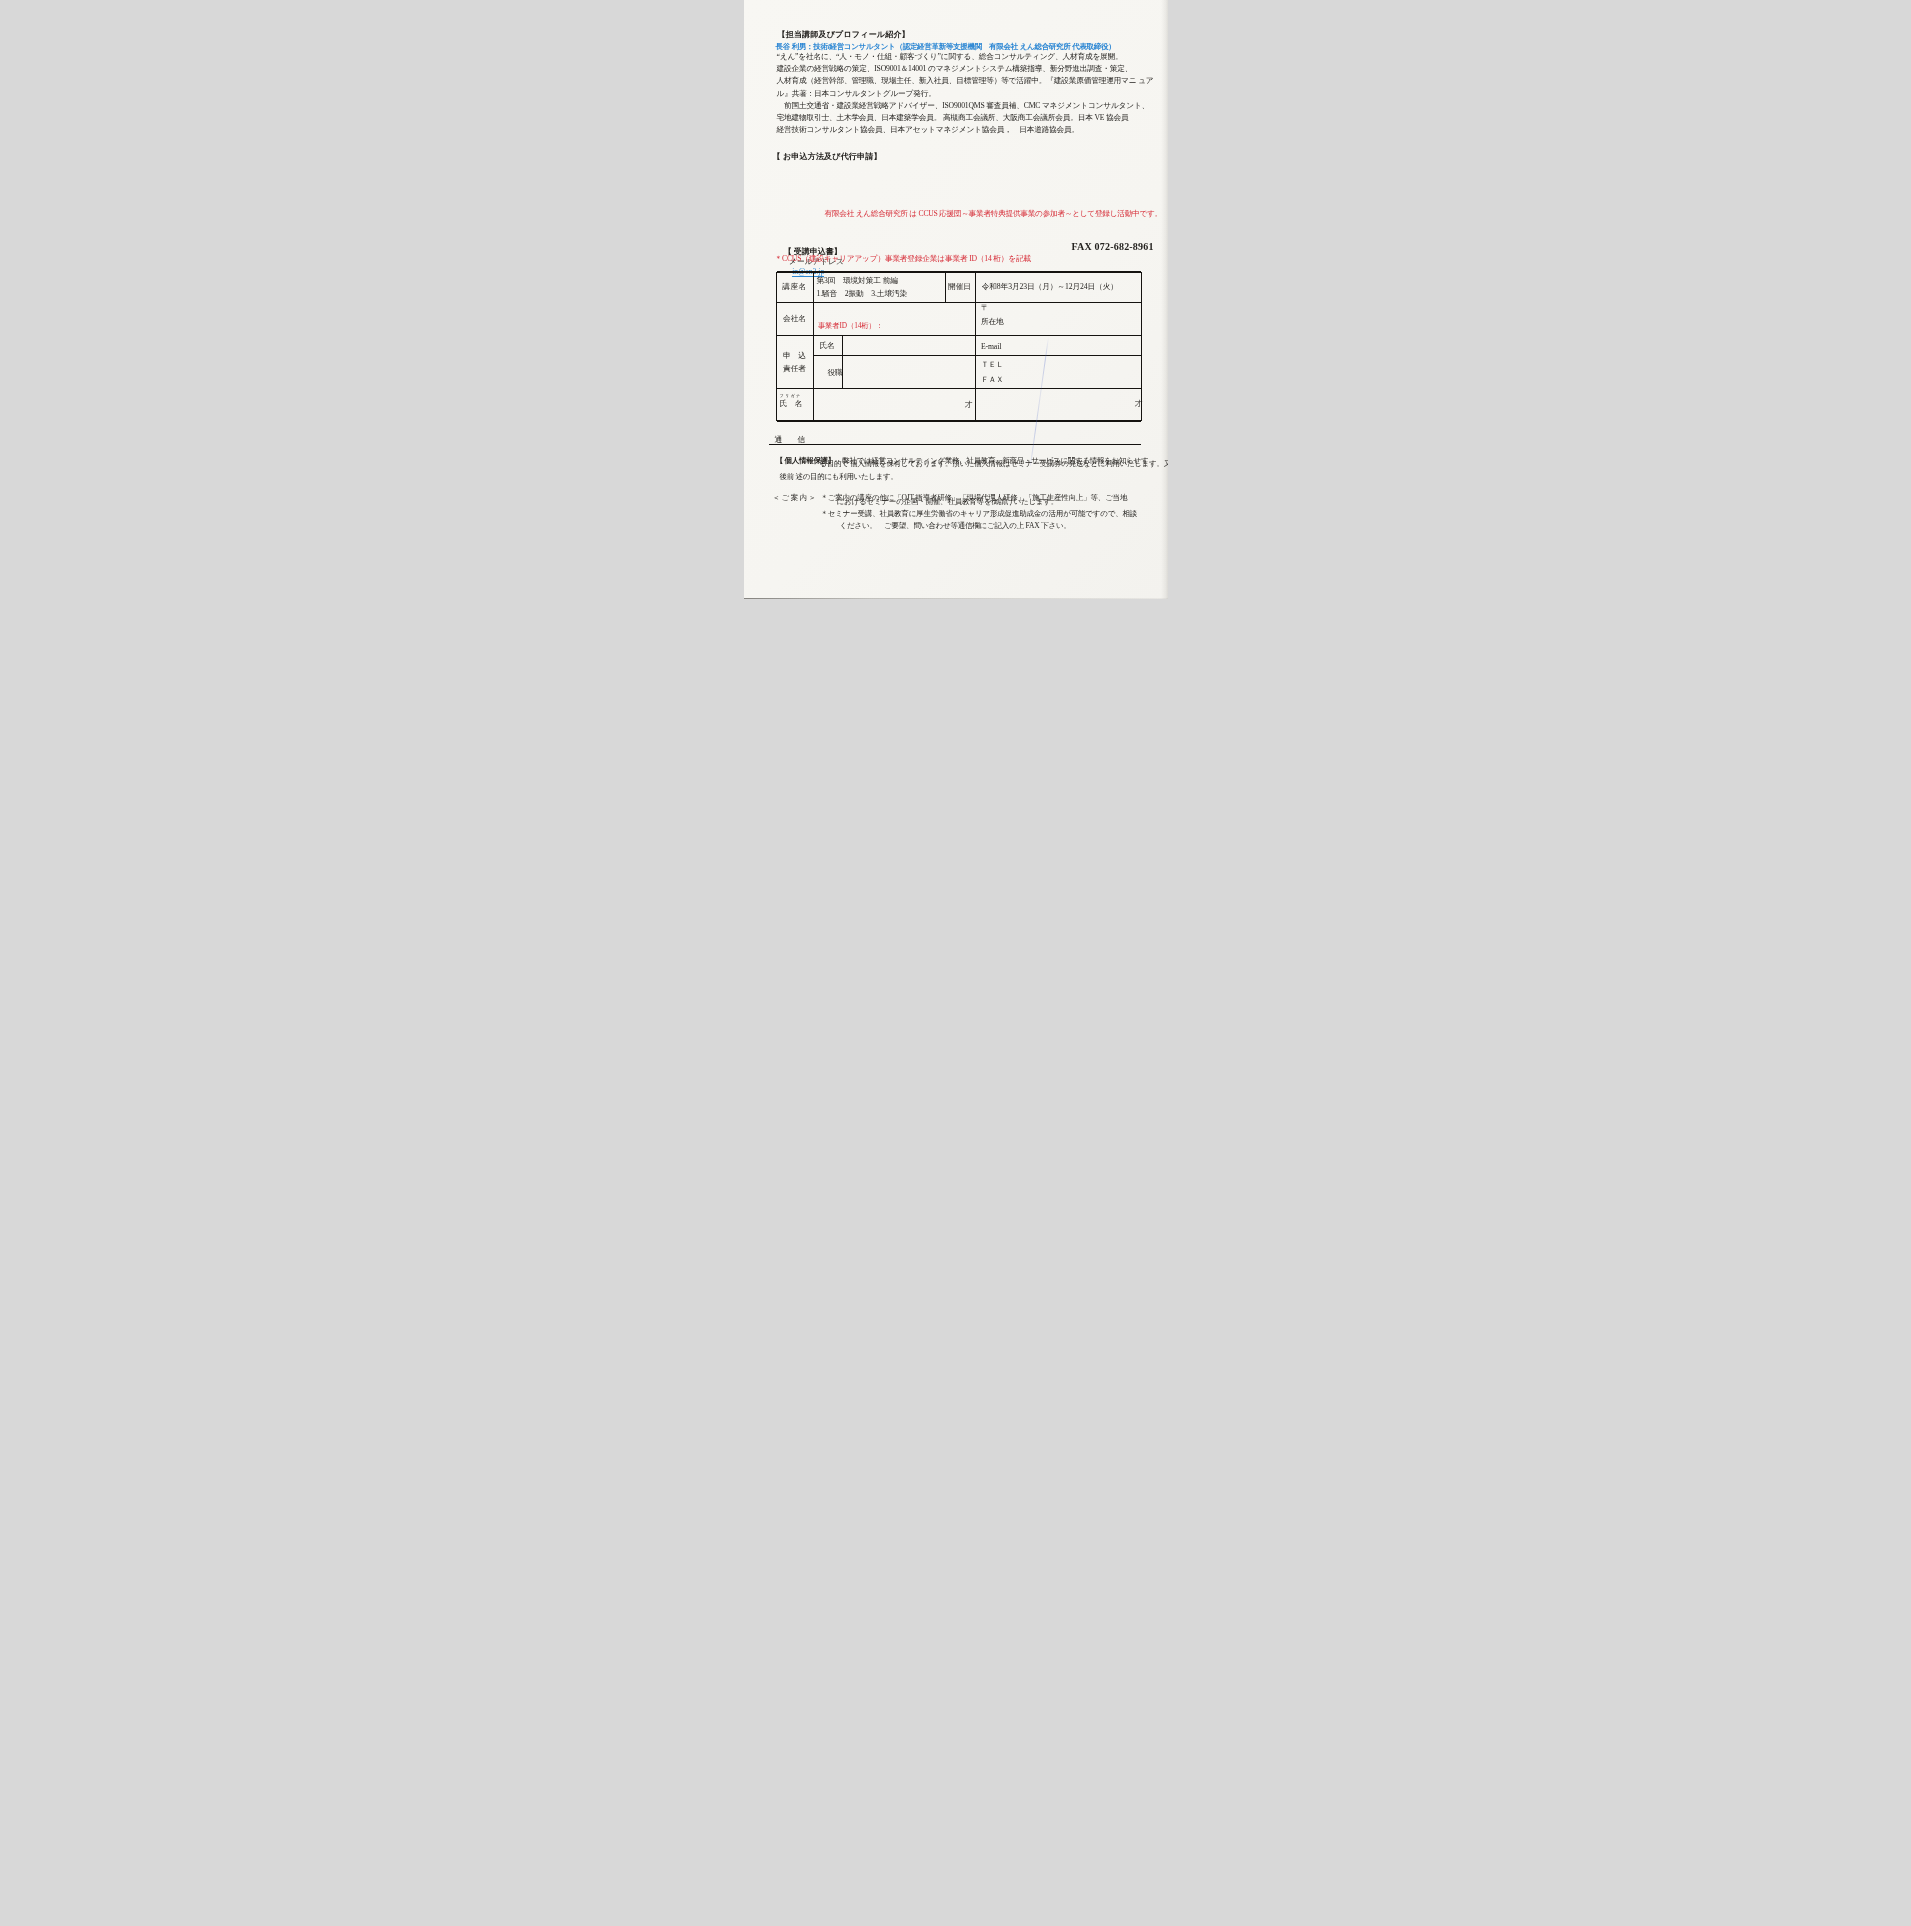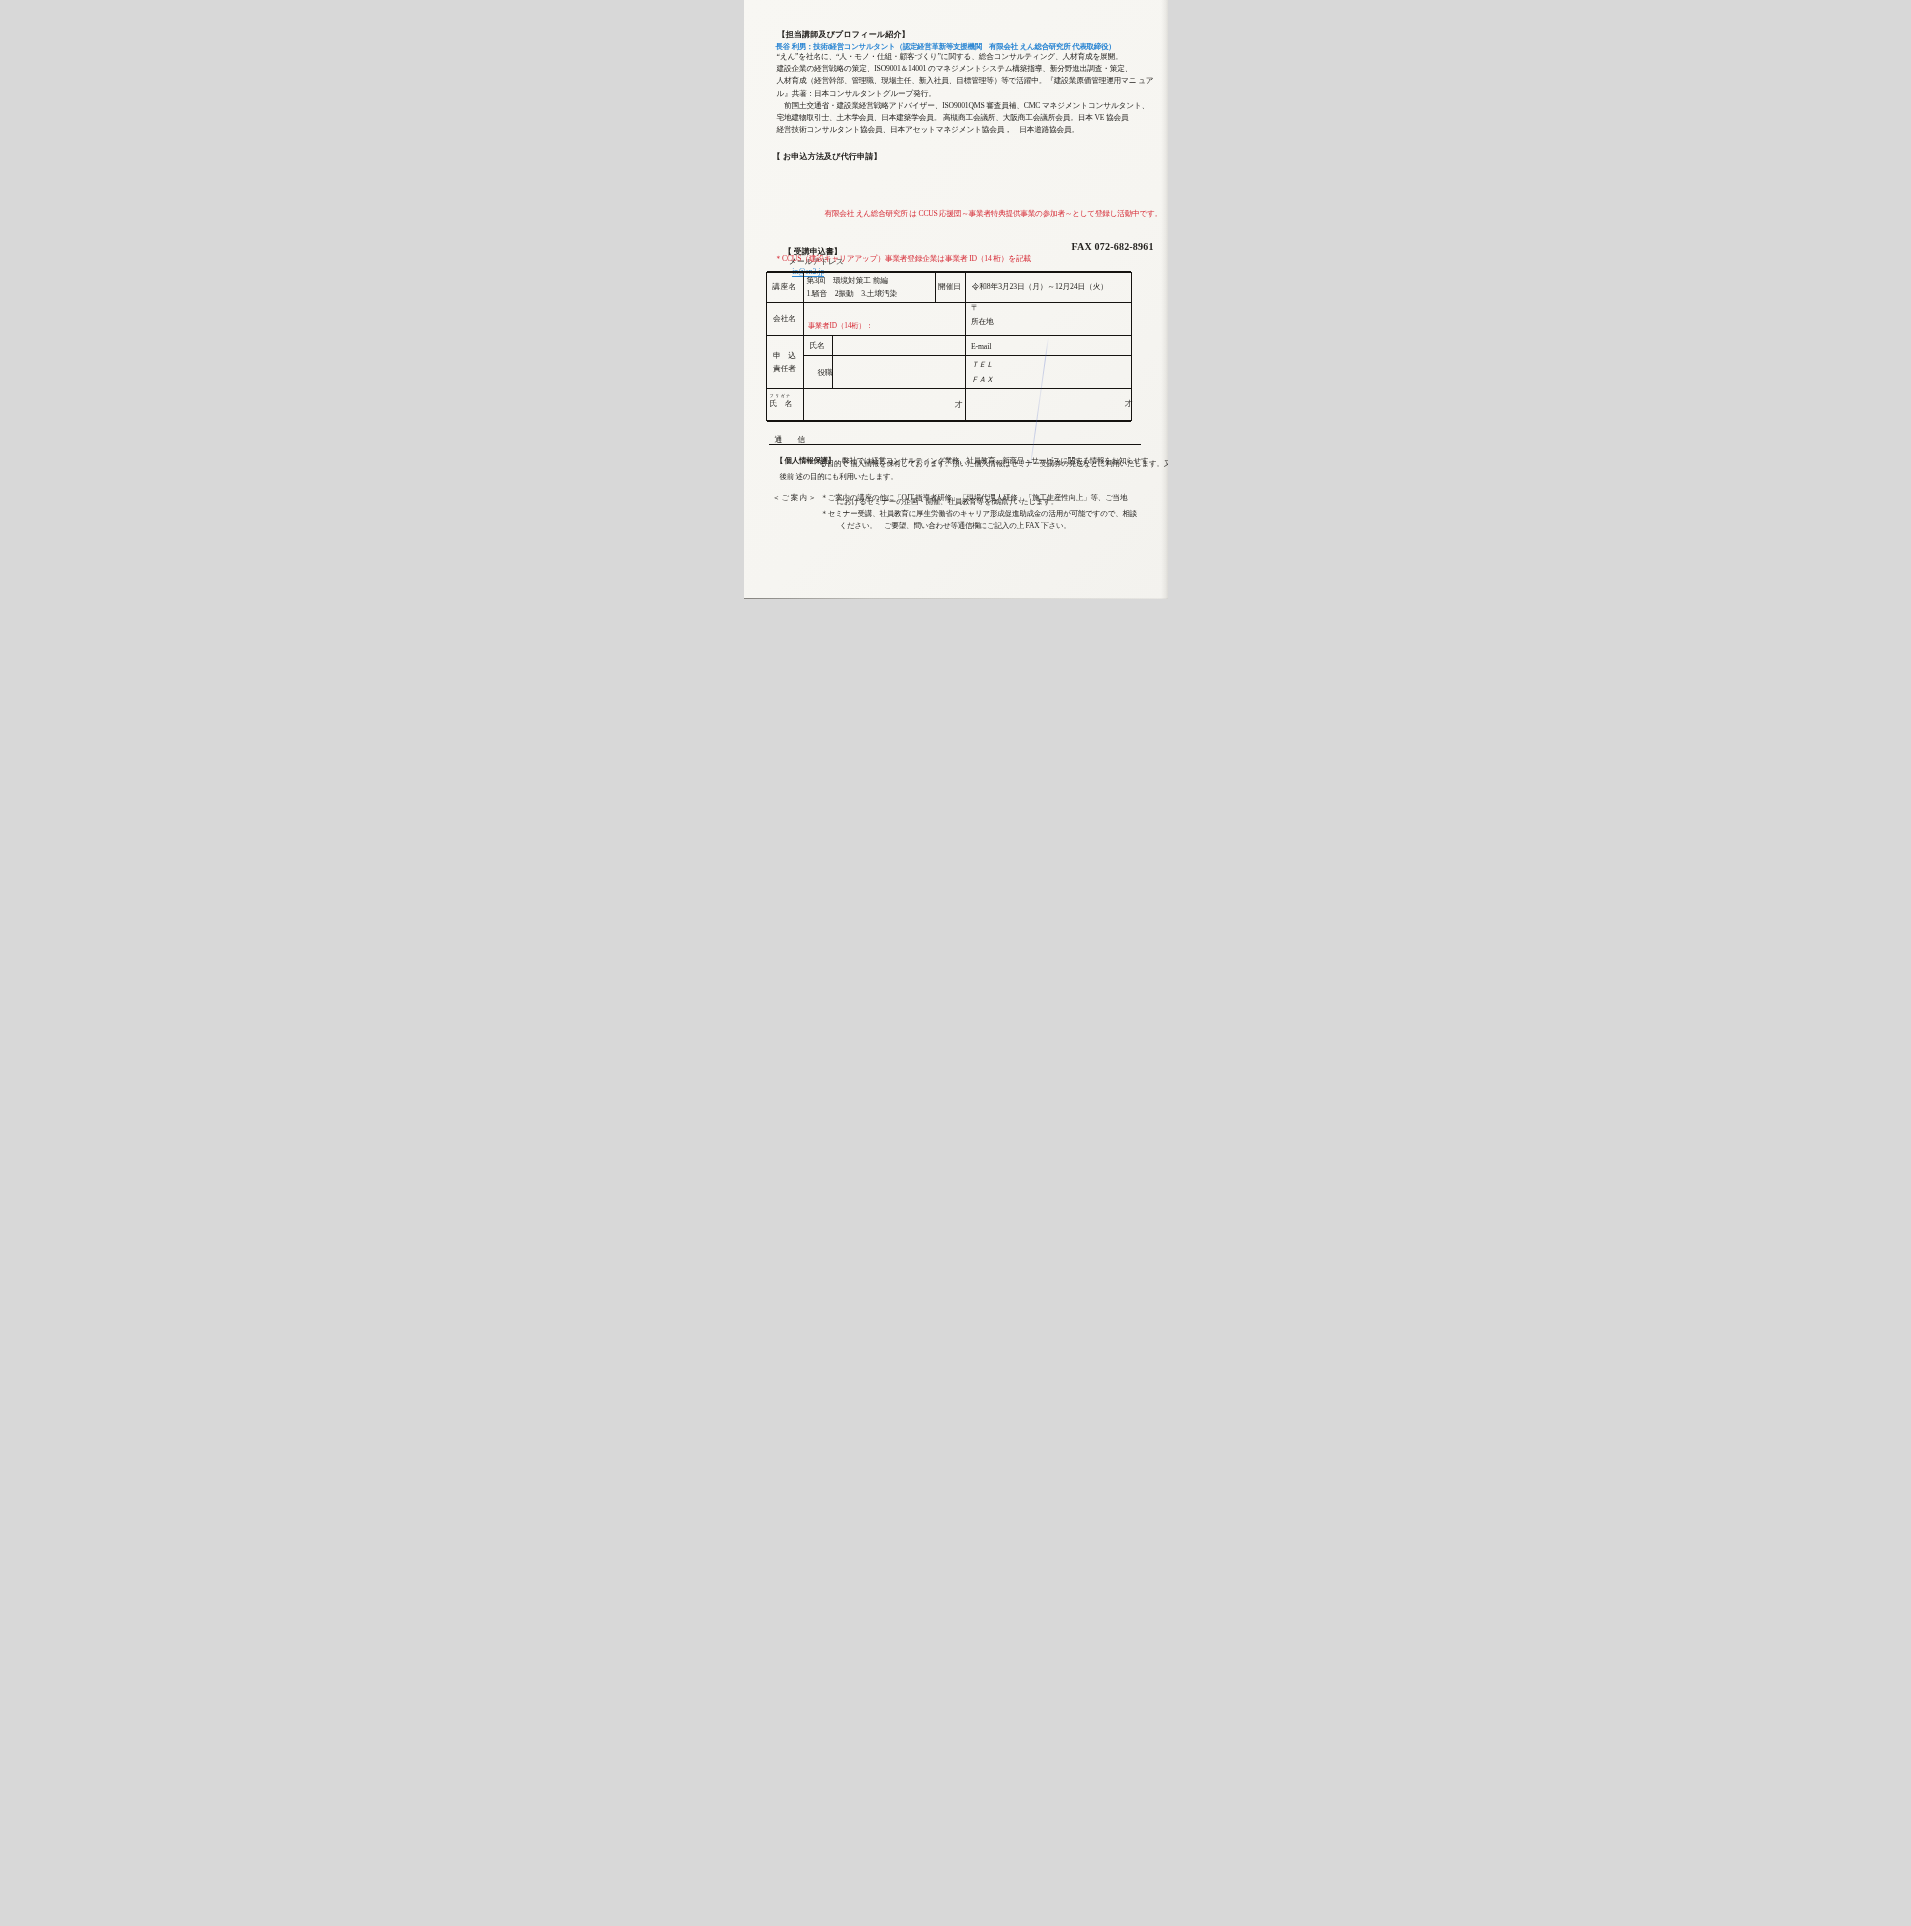--- a/index.html
+++ b/index.html
@@ -18,21 +18,21 @@
   .h1{font-size:8px;font-weight:700;letter-spacing:0.2px;white-space:pre;}
   .line{font-size:7.7px;letter-spacing:-0.2px;line-height:12.2px;white-space:pre;}
   .para .line{display:block;}
   .sans{font-family:"Liberation Sans","DejaVu Sans",sans-serif;}
   .blue{color:#2b86d3;}
   .red{color:#d62b36;}
   .headline{font-size:7.5px;font-weight:700;letter-spacing:-0.3px;white-space:pre;}
   .fax{font-size:10px;font-weight:600;letter-spacing:0.2px;white-space:pre;}
   .email-link{border-bottom:1.2px double #2b86d3;padding-bottom:0px;}
   
-  .ftable{position:absolute;left:23px;top:272px;width:385px;height:149px;}
+  .ftable{position:absolute;left:33px;top:272px;width:385px;height:149px;}
   .cell{position:absolute;font-size:7.7px;letter-spacing:-0.1px;white-space:pre;}
   .c-center{display:flex;align-items:center;justify-content:center;text-align:center;}
   .c-vcenter{display:flex;align-items:center;}
   .hline,.vline{position:absolute;background:#151310;}
   .age{font-size:7.7px;}
   .small-kana{font-size:4.2px;letter-spacing:1.2px;}
   
   .streak{
     position:absolute;left:304px;top:337px;width:1.2px;height:130px;
     transform:rotate(8deg);transform-origin:top center;border-radius:0.8px;
@@ -96,21 +96,21 @@
       <span>申　込</span>
       <span>責任者</span>
     </div>
 
     <div class="cell c-center" style="left:36px;top:64px;width:29px;height:20px;">氏名</div>
     <div class="cell" style="left:65px;top:64px;width:134px;height:20px;"></div>
     <div class="cell c-vcenter" style="left:199px;top:64px;width:165px;height:20px;padding-left:5.4px;box-sizing:border-box;">E-mail</div>
 
     <div class="cell c-center" style="left:36px;top:84px;width:29px;height:33px;margin-left:8px;">役職</div>
     <div class="cell" style="left:65px;top:84px;width:134px;height:33px;"></div>
-    <div class="cell" style="left:199px;top:84px;width:165px;height:33px;display:flex;flex-direction:column;justify-content:center;gap:7px;padding-left:5.4px;box-sizing:border-box;line-height:8px;font-style:italic;">
+    <div class="cell" style="left:199px;top:84px;width:165px;height:33px;display:flex;flex-direction:column;justify-content:center;gap:7px;padding-left:5.4px;box-sizing:border-box;line-height:8px;">
       <span>ＴＥＬ</span>
       <span>ＦＡＸ</span>
     </div>
 
     <div class="cell" style="left:0;top:117px;width:36px;height:33px;">
       <span class="small-kana" style="position:absolute;left:3.1px;top:4.2px;">フリガナ</span>
       <span style="position:absolute;left:3.1px;top:10.4px;">氏　名</span>
     </div>
     <div class="cell" style="left:36px;top:117px;width:163px;height:33px;">
       <span class="age" style="position:absolute;right:3.1px;top:10.8px;">才</span>

